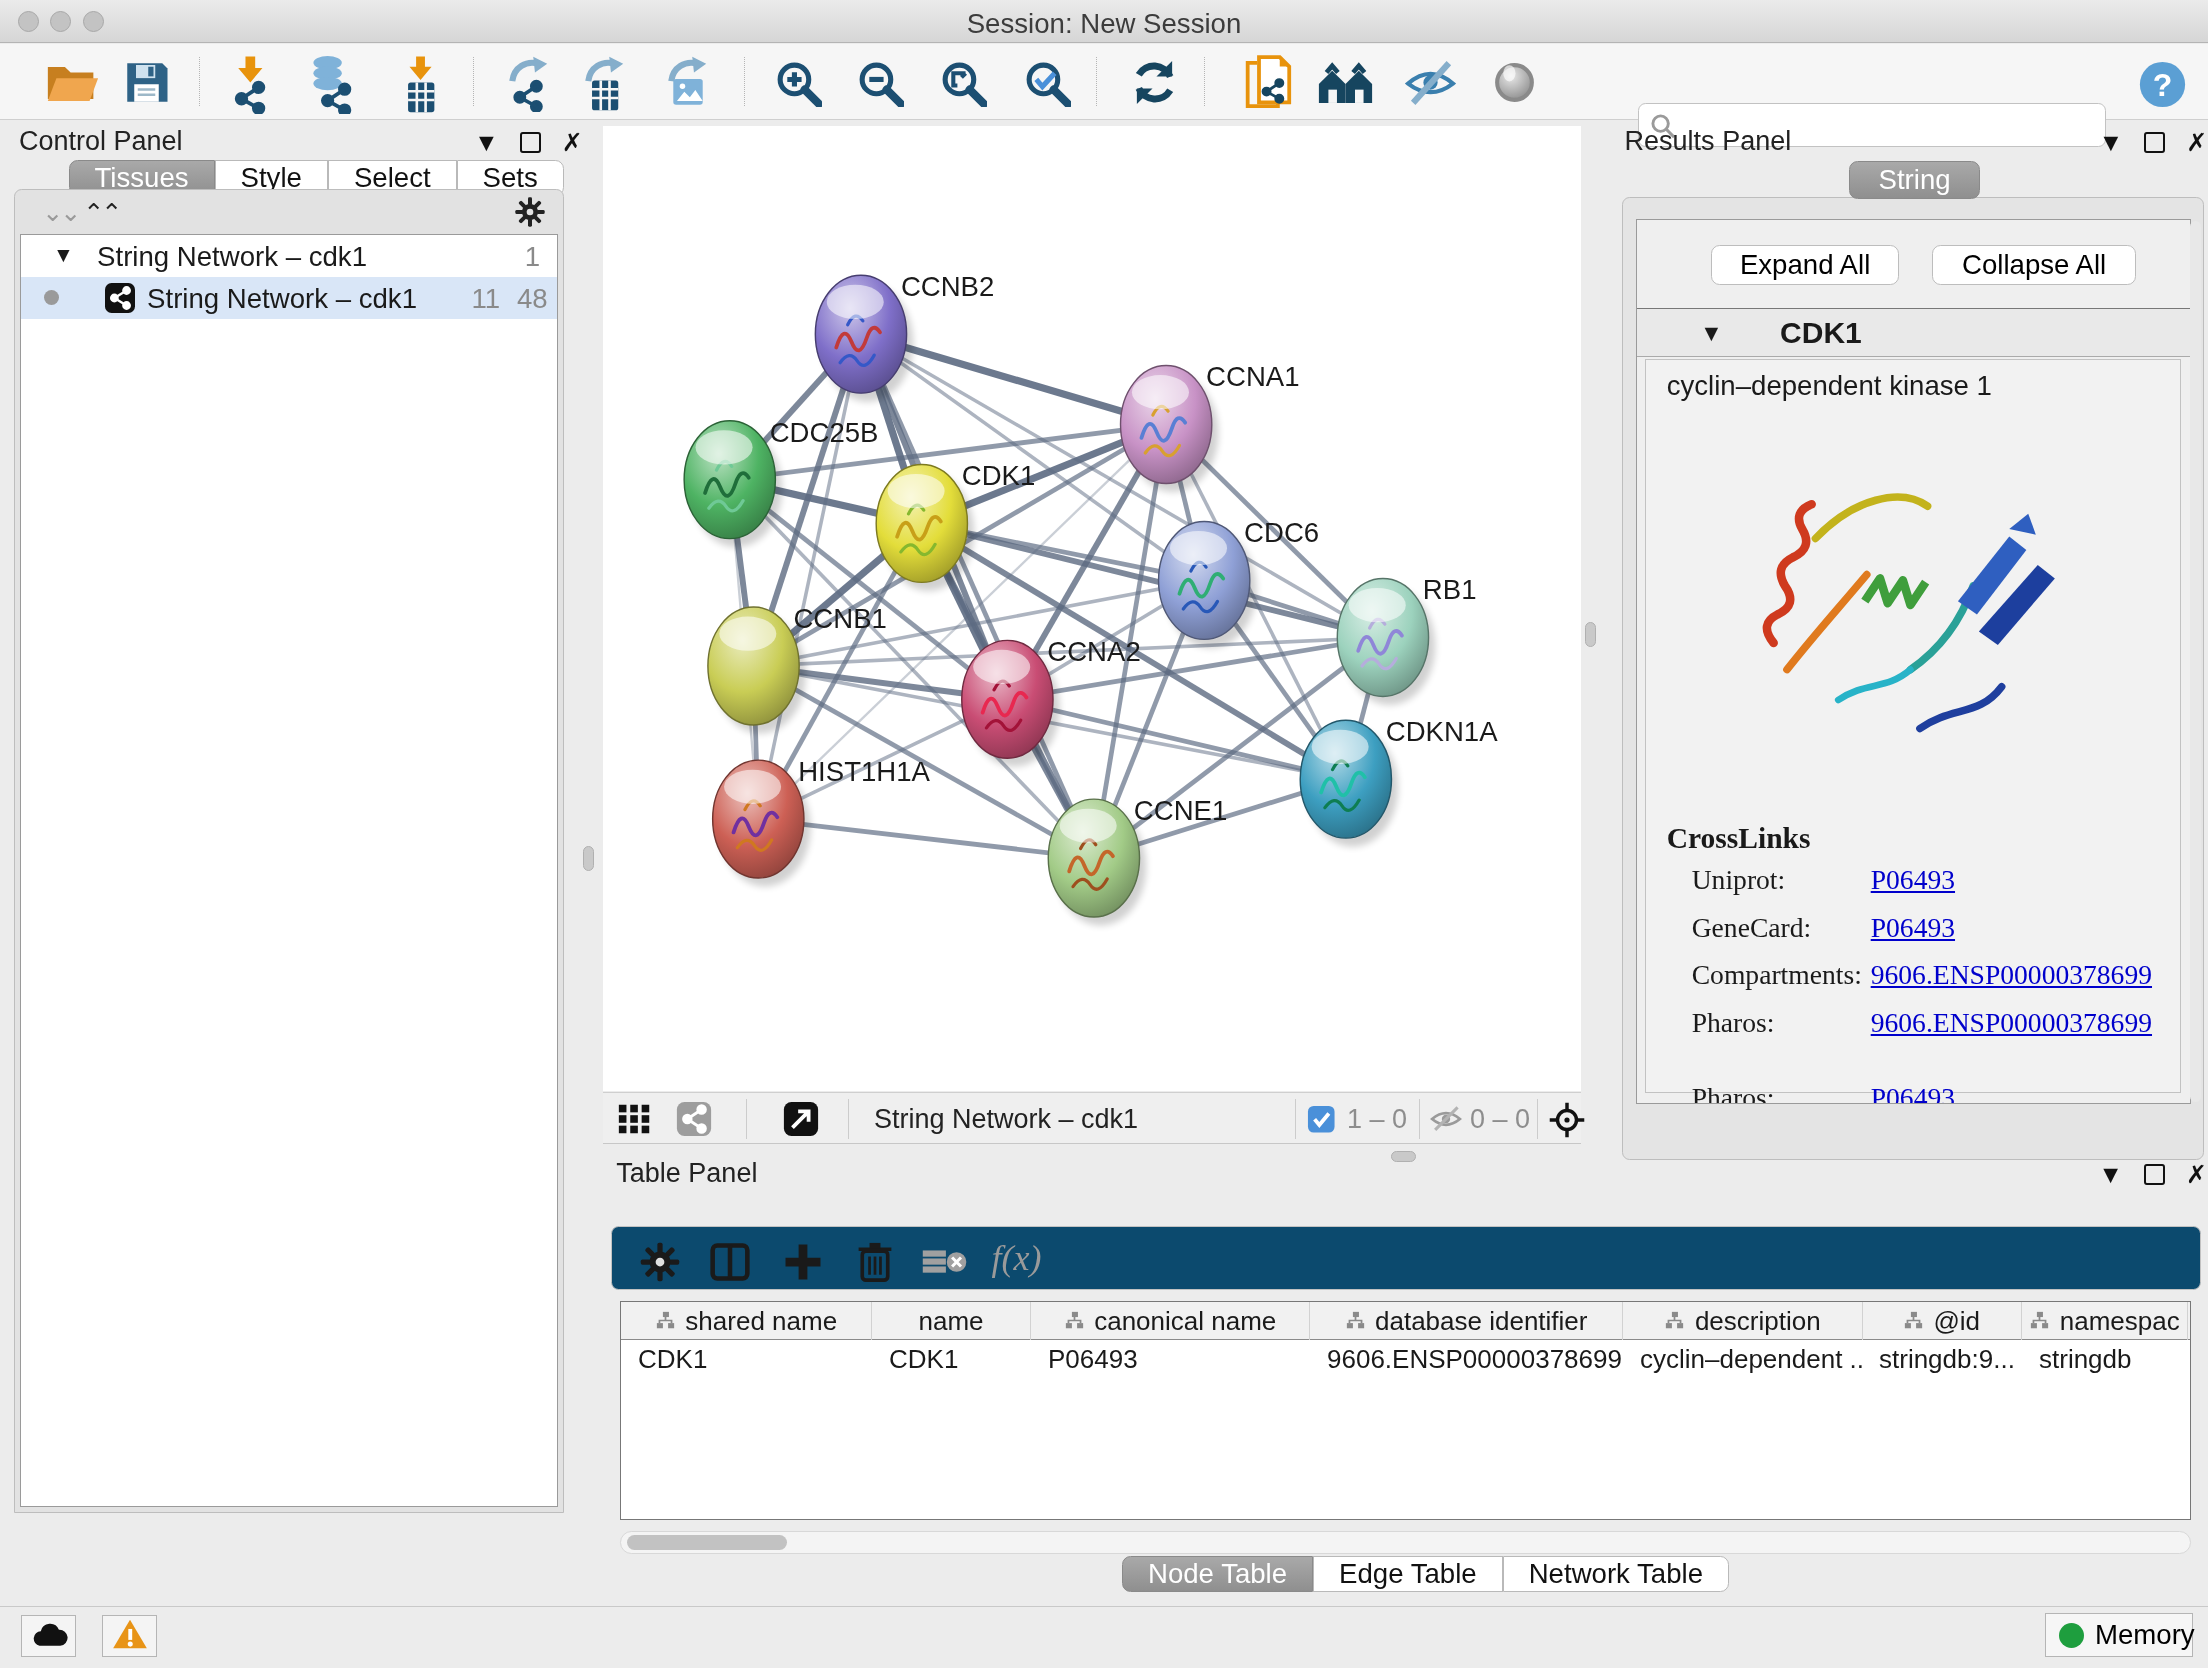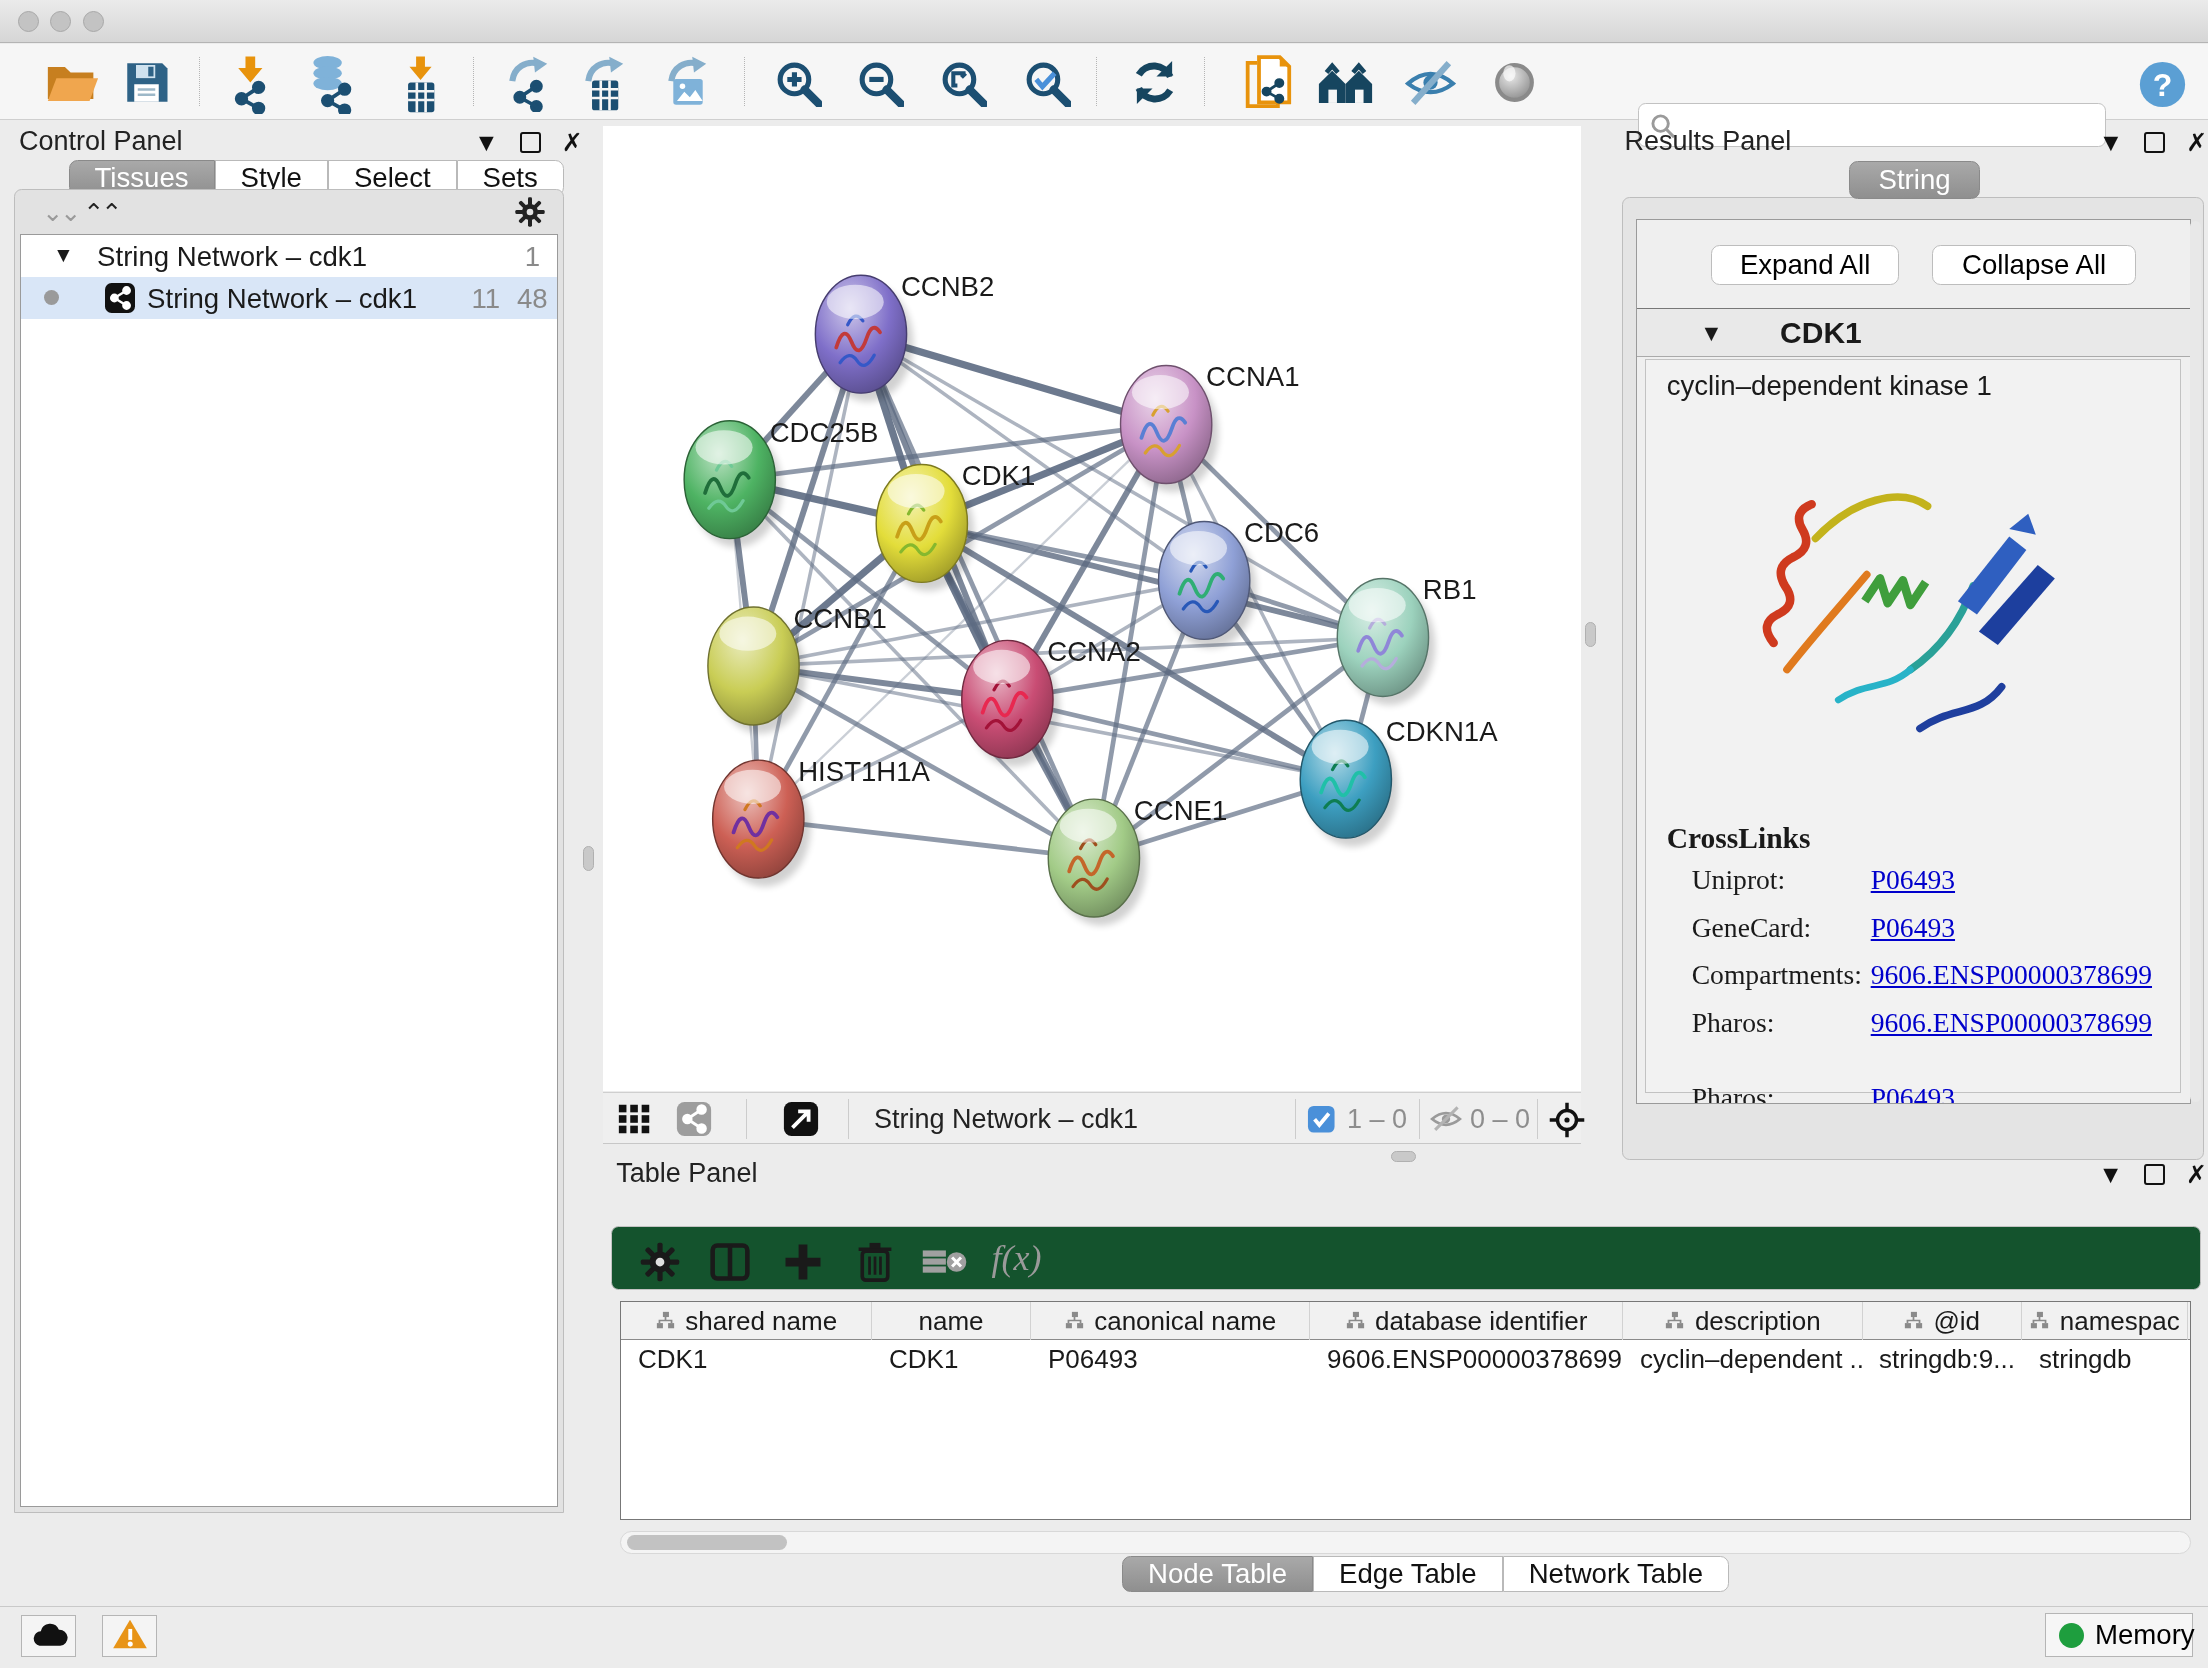--- a/index.html
+++ b/index.html
@@ -77,21 +77,21 @@
   .sec-gene { position:absolute; left:143px; top:6.7px; font-size:30px; font-weight:bold; }
   .sec-body { position:absolute; left:7.6px; top:139px; width:536px; height:734px; background:#f2f2f2; border:1px solid #c2c2c2; }
   .sec-desc { position:absolute; left:21px; top:9.5px; font-size:27.6px; }
   .xl-title { position:absolute; left:21px; font-size:29.5px; font-weight:bold; font-family:"Liberation Serif","DejaVu Serif",serif; }
   .xl-row { position:absolute; left:46px; width:476px; font-size:27.6px; font-family:"Liberation Serif","DejaVu Serif",serif; }
   .xl-row a { position:absolute; left:179px; color:#0000cc; text-decoration:underline; cursor:pointer; white-space:nowrap; }
   .rp-scroll { position:absolute; right:1.9px; top:23px; width:11.4px; height:881px; background:#e8e8e8; border-radius:5.7px; }
 
   
   .tp { position:absolute; left:603px; top:1158px; width:1605px; height:438px; }
-  .tp-toolbox { position:absolute; left:7.6px; top:68px; width:1590px; height:64px; background:#14532d;
+  .tp-toolbox { position:absolute; left:7.6px; top:68px; width:1590px; height:64px; background:#0c4a6e;
     border:1px solid #c2c2c2; border-radius:7.6px; }
   .tp-ico { position:absolute; top:11.4px; width:55px; height:51px; background:none; border:none; cursor:pointer; }
   .fx { font-family:"Liberation Serif","DejaVu Serif",serif; font-style:italic; font-size:36px; color:#9a9a9a; }
   .tbl { position:absolute; left:17px; top:143px; width:1571px; height:219px; background:#fff; border:1.9px solid #777; }
   .tbl-headrow { position:absolute; left:0; top:0; height:38px; width:100%; background:#f1f1f1; border-bottom:1.9px solid #8a8a8a; }
   .th { position:absolute; top:0; height:38px; display:flex; align-items:center; justify-content:center;
     gap:9.5px; font-size:26px; border-right:1px solid #d2d2d2; overflow:hidden; white-space:nowrap; }
   .td { position:absolute; top:42px; height:38px; padding-left:17px; font-size:26px; white-space:nowrap; overflow:hidden; }
   .hscroll { position:absolute; left:17px; top:373px; width:1571px; height:23px; background:#f4f4f4; border:1px solid #d8d8d8; border-radius:11.4px; }
   .hscroll .handle { position:absolute; left:5.7px; top:2.9px; width:160px; height:15px; background:#c2c2c2; border-radius:7.6px; }
@@ -106,20 +106,21 @@
 
   a { cursor:pointer; }
 </style>
 </head>
 <body>
 
 <div class="titlebar">
   <span class="traffic t1"></span>
   <span class="traffic t2"></span>
   <span class="traffic t3"></span>
+  <div class="win-title">Session: New Session</div>
 </div>
 
 <div class="toolbar" id="main-toolbar">
   <div class="tbsep" style="left:199px"></div>
   <div class="tbsep" style="left:473px"></div>
   <div class="tbsep" style="left:744px"></div>
   <div class="tbsep" style="left:1096px"></div>
   <div class="tbsep" style="left:1204px"></div>
   <div class="searchbox">
     <svg width="27" height="27" viewBox="0 0 28 28">

